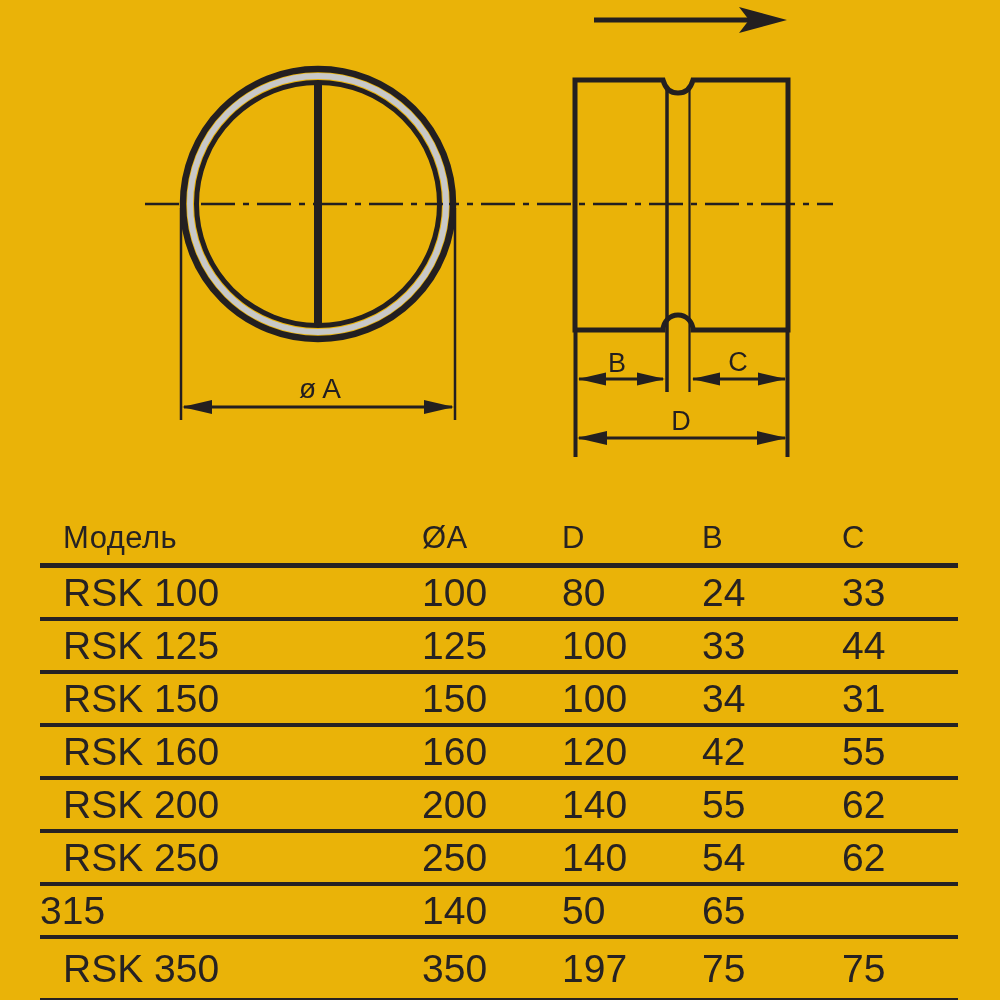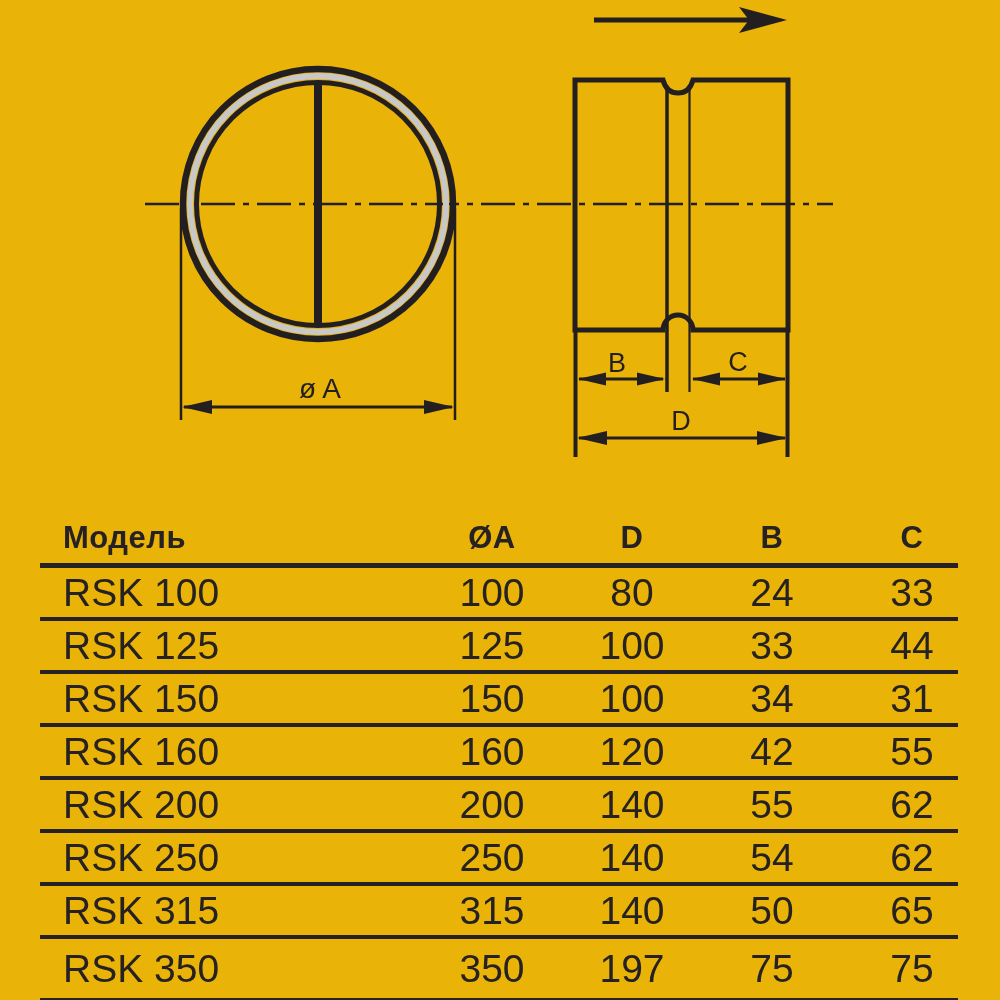--- a/index.html
+++ b/index.html
@@ -2,23 +2,23 @@
 <html><head>
 <meta charset="utf-8">
 <style>
   html,body { margin:0; padding:0; background:#ffffff; }
   body { width:1000px; height:1000px; font-family:"Liberation Sans", sans-serif; }
   .canvas { position:relative; width:1000px; height:1000px; background:#eab308; overflow:hidden; }
   .drawing { position:absolute; left:0; top:0; }
 
   .dtable { position:absolute; left:40px; top:512px; width:918px; color:#262223; }
   .grid { display:grid; grid-template-columns:382px 140px 140px 140px 140px; width:942px; align-items:center; }
-  .cell-num { text-align:center; }
+  .cell-num { text-align:left; }
   .cell-model { text-align:left; padding-left:23px; }
-  .header-row { height:51px; font-weight:bold; font-size:31px; letter-spacing:0.5px; }
+  .header-row { height:51px; font-weight:normal; font-size:31px; letter-spacing:0.5px; }
   .data-row { height:49px; font-size:39px; }
   .data-row.last { height:59px; }
   .sep { width:918px; height:4px; background:#262223; }
   .sep.thick { height:5px; }
   svg text { font-family:"Liberation Sans", sans-serif; fill:#231f20; }
 </style>
 </head>
 <body>
 
 <div class="canvas">
@@ -141,21 +141,20 @@
     <div class="grid data-row">
       <div class="cell-model">RSK 250</div>
       <div class="cell-num">250</div>
       <div class="cell-num">140</div>
       <div class="cell-num">54</div>
       <div class="cell-num">62</div>
     </div>
     <div class="sep"></div>
 
     <div class="grid data-row">
-      <div class="cell-model">RSK 315</div>
       <div class="cell-num">315</div>
       <div class="cell-num">140</div>
       <div class="cell-num">50</div>
       <div class="cell-num">65</div>
     </div>
     <div class="sep"></div>
 
     <div class="grid data-row last">
       <div class="cell-model">RSK 350</div>
       <div class="cell-num">350</div>

